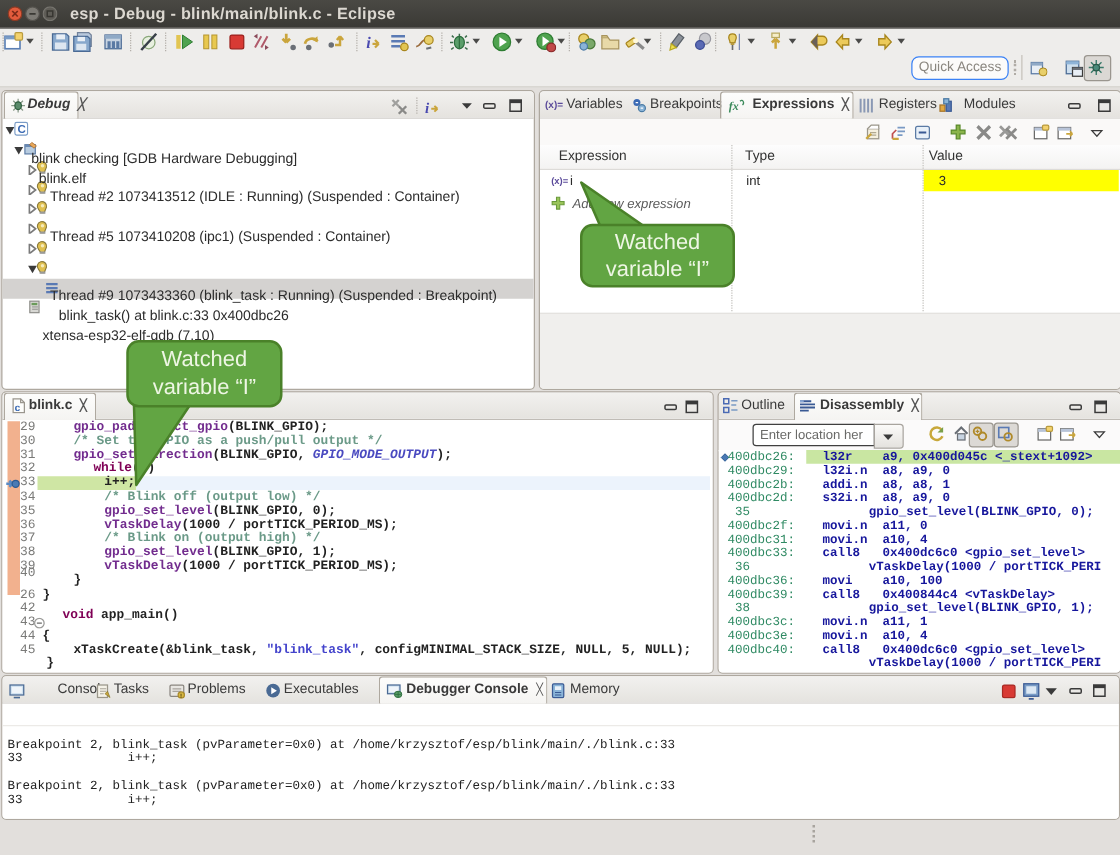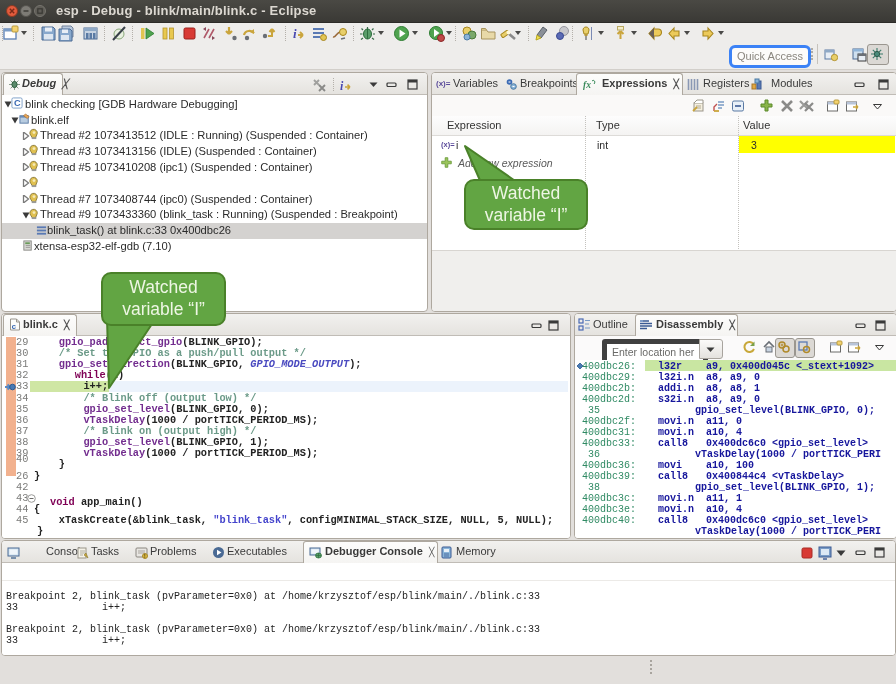--- a/index.html
+++ b/index.html
@@ -8,35 +8,35 @@
 .abs{position:absolute;}
 
 #titlebar{left:0;top:0;width:896px;height:22px;background:linear-gradient(#4a4944,#3a3935);
   border-bottom:1px solid #2c2b28;}
 #title-text{position:absolute;left:56px;top:3px;font-size:13px;font-weight:bold;color:#dcd8d1;letter-spacing:.2px;}
 
 #toolbar{left:0;top:23px;width:896px;height:46px;background:#eeedeb;border-bottom:1px solid #d2cfca;}
 .tbsep{position:absolute;top:3px;height:15px;border-left:1px dotted #b4b0aa;width:0;}
 .ticon{position:absolute;top:2px;width:17px;height:17px;}
 .tdrop{position:absolute;top:8px;width:0;height:0;border-left:3.5px solid transparent;border-right:3.5px solid transparent;border-top:4px solid #4a4a48;}
-#qa{position:absolute;left:729px;top:45px;width:76px;height:17px;border:3px solid #3b82f6;border-radius:6px;
+#qa{position:absolute;left:729px;top:45px;width:76px;height:17px;border:1px solid #3b82f6;border-radius:6px;
     background:#fcfbfa;color:#8a867f;font-size:11px;line-height:17px;text-align:center;}
 
 .panel{position:absolute;background:#fff;border:1px solid #aea89f;border-radius:4px;}
 .phead{position:absolute;left:0;top:0;right:0;height:21px;background:linear-gradient(#f2f1ef,#e5e3df);
   border-bottom:1px solid #c0bcb6;border-radius:3px 3px 0 0;}
 .tabsel{background:linear-gradient(#fdfdfc,#f5f4f2);border:1px solid #aea89f;border-bottom:none;
   border-radius:3px 3px 0 0;top:0;height:21px;}
 .tlab{position:absolute;top:4px;font-size:11px;color:#3a3a3a;white-space:nowrap;}
 
 .callout{position:absolute;background:#62a543;border:2px solid #4a8129;border-radius:10px;
   color:#eef6e4;text-align:center;z-index:40;}
 .callout div{line-height:22px;}
 
-.trow{position:absolute;font-size:11.2px;color:#2b2b2b;white-space:nowrap;}
+.trow{position:absolute;font-size:11.2px;color:#2b2b2b;white-space:nowrap;margin-top:23px;}
 svg{display:block;}
 .con{position:absolute;left:4px;font-family:"Liberation Mono",monospace;font-size:10px;color:#222;height:11px;line-height:11px;white-space:pre;}
 
 .dl{position:absolute;left:0;width:320px;height:11px;line-height:11px;font-family:"Liberation Mono",monospace;font-size:10px;font-weight:bold;white-space:pre;}
 .dl da{position:absolute;left:7px;color:#2f8a63;font-weight:normal;}
 .dl di{position:absolute;left:83px;color:#16169c;}
 .dl dn{position:absolute;left:13px;color:#2f8a63;font-weight:normal;}
 .dl dsrc{position:absolute;left:120px;color:#16169c;}
 
 .gnum{position:absolute;left:14px;width:13px;font-family:"Liberation Mono",monospace;font-size:10.3px;color:#7a7a78;height:11px;line-height:11px;}
@@ -371,23 +371,21 @@
       </svg>
    <svg class="abs" style="left:20px;top:145px" width="12" height="12" viewBox="0 0 13 13">
         <rect x="2" y="1" width="8" height="10" fill="#d8d8d4" stroke="#8a8a86"></rect>
         <rect x="3.5" y="2.5" width="5" height="2" fill="#6a9a5a"></rect>
         <path d="M4 6h5M4 8h5" stroke="#8a8a86" stroke-width=".8"></path>
       </svg>
 
    <div class="trow" style="left:23px;top:3px;">blink checking [GDB Hardware Debugging]</div>
    <div class="trow" style="left:29px;top:19px;">blink.elf</div>
    <div class="trow" style="left:38px;top:34px;">Thread #2 1073413512 (IDLE : Running) (Suspended : Container)</div>
-   <div class="trow" style="left:38px;top:50px;">Thread #3 1073413156 (IDLE) (Suspended : Container)</div>
    <div class="trow" style="left:38px;top:66px;">Thread #5 1073410208 (ipc1) (Suspended : Container)</div>
-   <div class="trow" style="left:38px;top:98px;">Thread #7 1073408744 (ipc0) (Suspended : Container)</div>
    <div class="trow" style="left:38px;top:113px;">Thread #9 1073433360 (blink_task : Running) (Suspended : Breakpoint)</div>
    <div class="trow" style="left:45px;top:129px;">blink_task() at blink.c:33 0x400dbc26</div>
    <div class="trow" style="left:32px;top:145px;">xtensa-esp32-elf-gdb (7.10)</div>
   </div>
 </div>
 
 <div class="panel" id="p-expr" style="left:431px;top:72px;width:464px;height:238px;">
   <div class="phead" style="height:21px;"></div>
   <div id="expr-tabs">
    <div class="tlab" style="left:4px;color:#5a4a9a;font-size:8px;top:6px;font-weight:bold;">(x)=</div>
@@ -535,21 +533,21 @@
 <div class="cl" style="top:34.3px">&nbsp;&nbsp;&nbsp;&nbsp;<k>while</k>(1)</div>
 <div class="cl" style="top:45.4px">&nbsp;&nbsp;&nbsp;&nbsp;&nbsp;&nbsp;&nbsp;&nbsp;i++;</div>
 <div class="cl" style="top:56.6px">&nbsp;&nbsp;&nbsp;&nbsp;&nbsp;&nbsp;&nbsp;&nbsp;<c>/* Blink off (output low) */</c></div>
 <div class="cl" style="top:67.7px">&nbsp;&nbsp;&nbsp;&nbsp;&nbsp;&nbsp;&nbsp;&nbsp;<f>gpio_set_level</f>(BLINK_GPIO, 0);</div>
 <div class="cl" style="top:78.8px">&nbsp;&nbsp;&nbsp;&nbsp;&nbsp;&nbsp;&nbsp;&nbsp;<f>vTaskDelay</f>(1000 / portTICK_PERIOD_MS);</div>
 <div class="cl" style="top:89.9px">&nbsp;&nbsp;&nbsp;&nbsp;&nbsp;&nbsp;&nbsp;&nbsp;<c>/* Blink on (output high) */</c></div>
 <div class="cl" style="top:101.1px">&nbsp;&nbsp;&nbsp;&nbsp;&nbsp;&nbsp;&nbsp;&nbsp;<f>gpio_set_level</f>(BLINK_GPIO, 1);</div>
 <div class="cl" style="top:112.2px">&nbsp;&nbsp;&nbsp;&nbsp;&nbsp;&nbsp;&nbsp;&nbsp;<f>vTaskDelay</f>(1000 / portTICK_PERIOD_MS);</div>
 <div class="cl" style="top:123.3px">&nbsp;&nbsp;&nbsp;&nbsp;}</div>
 <div class="cl" style="top:134.5px">}</div>
-<div class="cl" style="top:161px"><k>void</k> app_main()</div>
+<div class="cl" style="top:151px"><k>void</k> app_main()</div>
 <div class="cl" style="top:167.9px">{</div>
 <div class="cl" style="top:179.0px">&nbsp;&nbsp;&nbsp;&nbsp;xTaskCreate(&amp;blink_task, <s>"blink_task"</s>, configMINIMAL_STACK_SIZE, NULL, 5, NULL);</div>
 <div class="cl" style="top:190.1px;left:35px">}</div>
 </div>
    <svg class="abs" style="left:25px;top:158px" width="9" height="9" viewBox="0 0 9 9">
         <circle cx="4.5" cy="4.5" r="3.8" fill="#fff" stroke="#9a9a98"></circle>
         <path d="M2.5 4.5h4" stroke="#6a6a68"></path>
       </svg>
   </div>
 </div>
@@ -571,21 +569,21 @@
    <div class="tlab" style="left:81px;font-weight:bold;">Disassembly &nbsp;<span style="color:#555;font-size:9px;">╳</span></div>
    <svg class="abs" style="left:280px;top:8px" width="12" height="8" viewBox="0 0 12 8">
         <rect x="1" y="2" width="9" height="3.5" rx="1" fill="none" stroke="#3a3a3a" stroke-width="1.2"></rect>
       </svg>
    <svg class="abs" style="left:300px;top:6px" width="11" height="11" viewBox="0 0 11 11">
         <rect x="1" y="1" width="9" height="9" fill="none" stroke="#3a3a3a" stroke-width="1.2"></rect>
         <rect x="1" y="1" width="9" height="2.5" fill="#3a3a3a"></rect>
       </svg>
   </div>
   <div id="disasm-toolbar" style="position:absolute;left:0;top:22px;right:0;height:24px;background:#fbfafa;border-bottom:1px solid #eceae7;">
-   <div class="abs" style="left:27px;top:3px;width:96px;height:16px;border:5px solid #404040;border-radius:3px 0 0 3px;background:#fff;">
+   <div class="abs" style="left:27px;top:3px;width:96px;height:16px;border:1px solid #404040;border-radius:3px 0 0 3px;background:#fff;">
      <div style="position:absolute;left:5px;top:2px;font-size:10.5px;color:#6a6a68;white-space:nowrap;overflow:hidden;width:85px;">Enter location her</div>
    </div>
    <div class="abs" style="left:124px;top:3px;width:22px;height:18px;border:1px solid #a8a49e;border-radius:0 3px 3px 0;background:linear-gradient(#fbfaf9,#e4e2de);">
      <svg style="position:absolute;left:6px;top:7px" width="9" height="6" viewBox="0 0 9 6">
           <path d="M.5.5h8L4.5 5z" fill="#3a3a3a"></path>
         </svg>
    </div>
    <svg class="abs" style="left:167px;top:4px" width="14" height="14" viewBox="0 0 14 14">
         <path d="M11.5 4A5 5 0 1 0 12 9" stroke="#c8a83a" stroke-width="2" fill="none"></path>
         <path d="M12.5 1.5v4.5H8z" fill="#7aa04a"></path>

